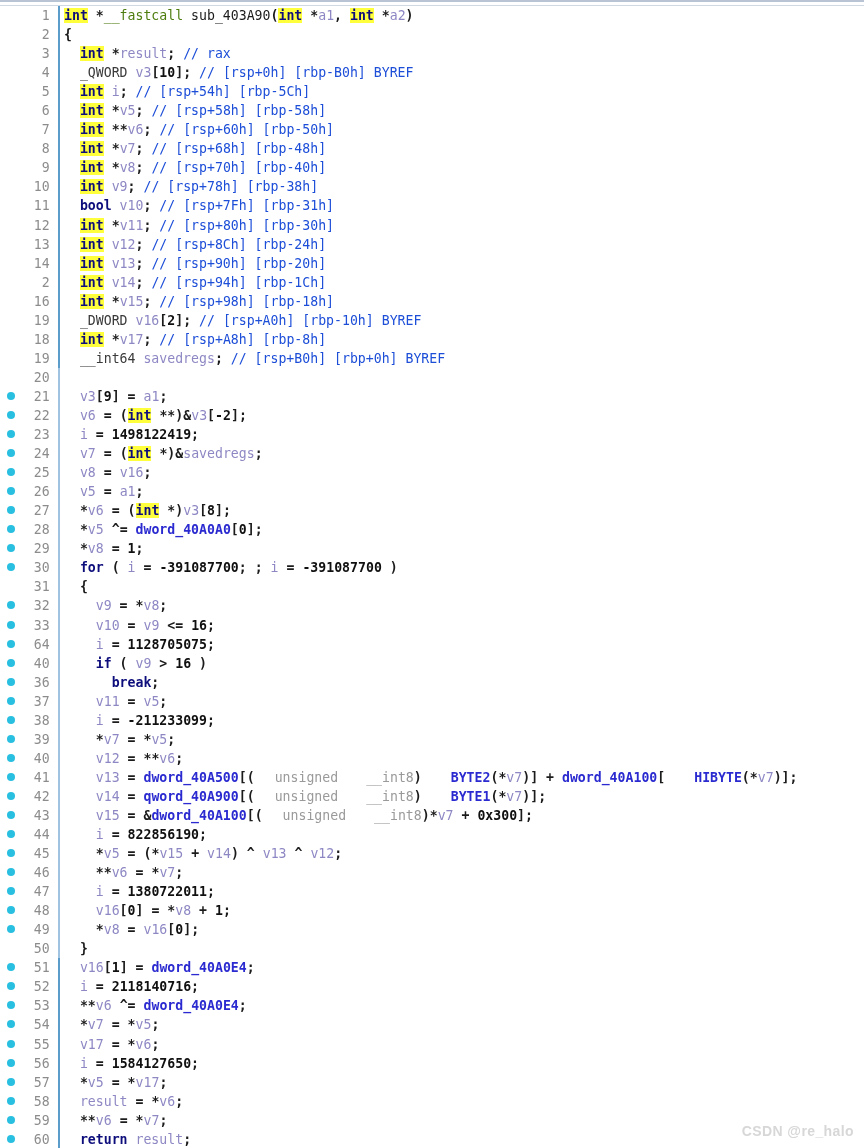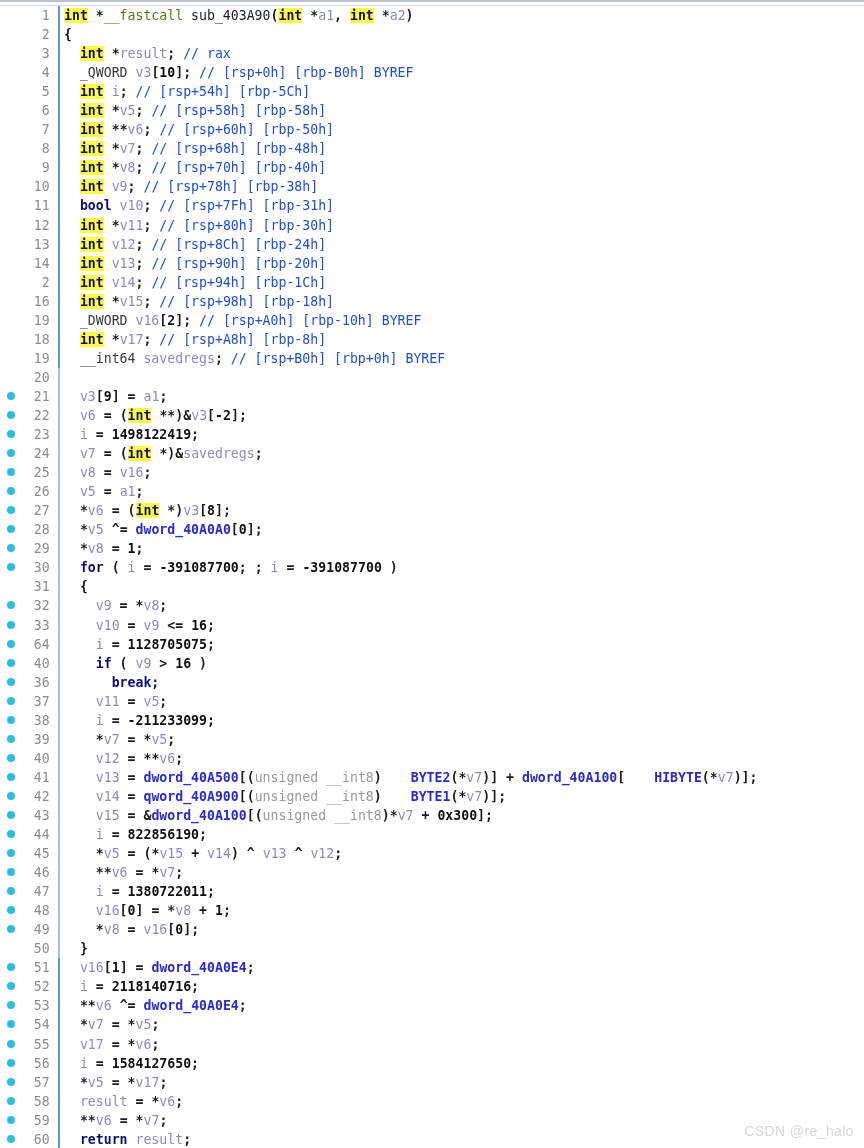--- a/index.html
+++ b/index.html
@@ -106,35 +106,36 @@
 
   
   .kw      { color: #0d0d7c; font-weight: bold; }      
   .type    { color: #3a3a3a; }                          
   .var     { color: #8d88c4; }                          
   .fname   { color: #1b1b1b; font-weight: normal; }       
   .sym     { color: #2a2ad0; font-weight: bold; }       
   .macro   { color: #2a2ad0; font-weight: bold; margin-left: 29px; }       
   .num     { color: #101010; font-weight: bold; }       
   .cmt     { color: #1d4ed8; }                          
-  .cast    { color: #9a9a9a; }                          
+  .cast    { color: #9a9a9a; margin-left: 20px; }                          
   .punc    { color: #1b1b1b; font-weight: bold; }       
   .hl      { background: #ffff3c; }                     
   .plain   { color: #4d7c0f; }
 
   
   #watermark {
     position: absolute;
     right: 10px;
     bottom: 9px;
     font-family: "Liberation Sans", sans-serif;
     font-size: 14px;
     color: #d7d7d7;
     letter-spacing: 0.4px;
     user-select: none;
+    font-weight: bold;
   }
   .faint-ghost {
     position: absolute;
     font-family: "Liberation Sans", sans-serif;
     color: #f2f2f2;
     font-size: 15px;
     user-select: none;
     pointer-events: none;
   }
 </style>

